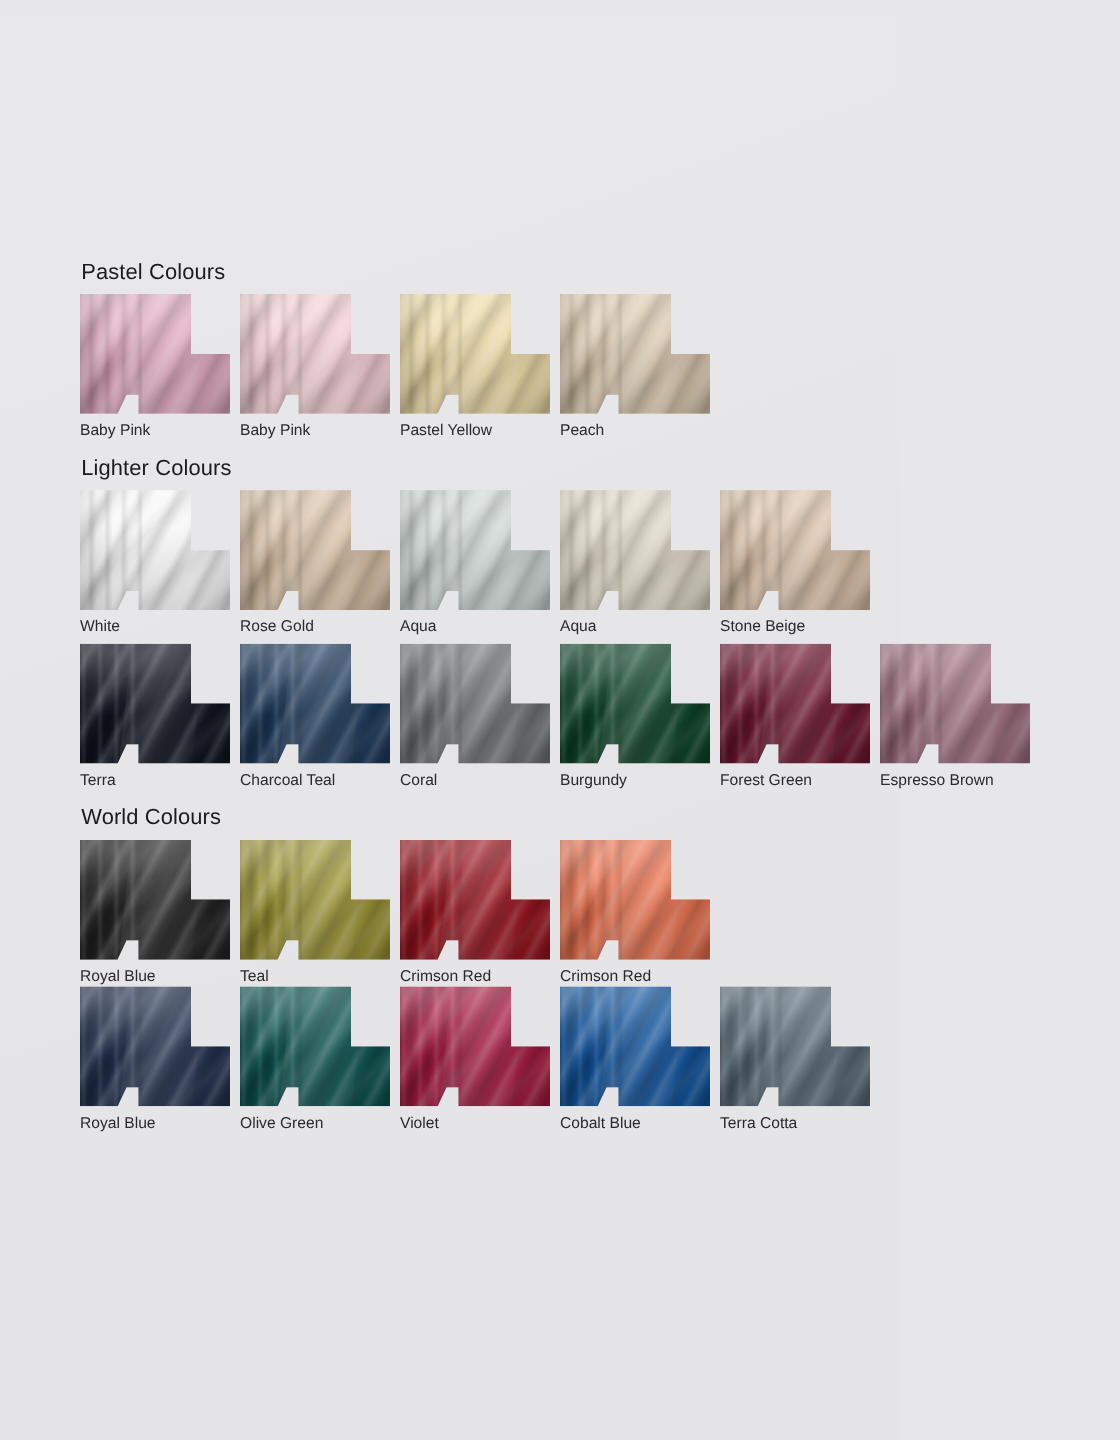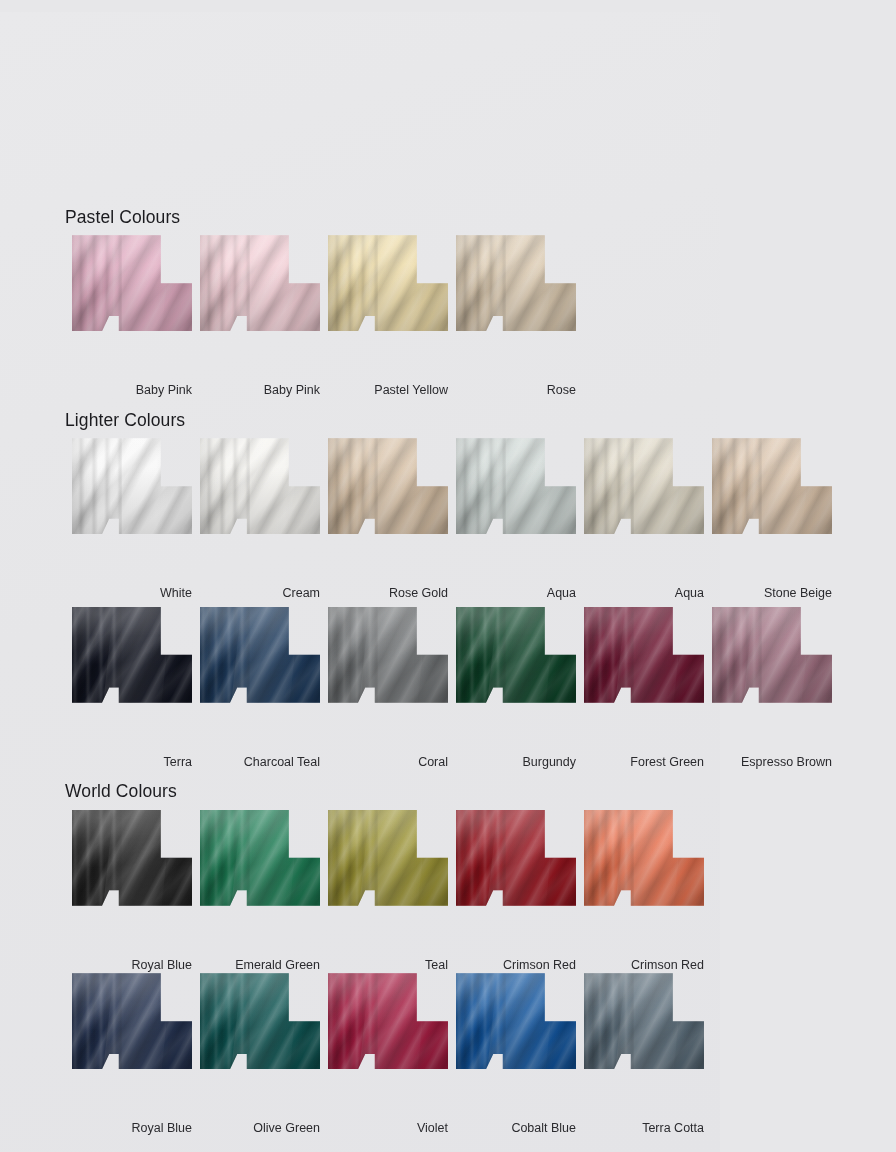--- a/index.html
+++ b/index.html
@@ -48,22 +48,21 @@
     justify-content: flex-start;
     align-items: flex-start;
     margin-bottom: 0px;
   }
 
   .cell {
     width: 128px;
     flex: 0 0 128px;
     display: flex;
     flex-direction: column;
-    align-items: flex-end;
-    gap: 46px;
+    align-items: flex-start;
   }
 
   
   .swatch {
     position: relative;
     width: 120px;
     height: 96px;
     overflow: hidden;
     
     clip-path: polygon(
@@ -194,50 +193,39 @@
           </div>
           <div class="cell">
             <div class="swatch" style="--c: #d9c7ad;">
               <div class="base"></div>
               <div class="folds"></div>
               <div class="folds2"></div>
               <div class="pleats"></div>
               <div class="gloss"></div>
               <div class="shade"></div>
             </div>
-            <div class="label">Rose</div>
+            <div class="label">Peach</div>
           </div>
         </div>
       </div>
       <div class="section">
         <div class="section-title">Lighter Colours</div>
         <div class="row">
           <div class="cell">
             <div class="swatch" style="--c: #f7f7f7;">
               <div class="base"></div>
               <div class="folds"></div>
               <div class="folds2"></div>
               <div class="pleats"></div>
               <div class="gloss"></div>
               <div class="shade"></div>
             </div>
             <div class="label">White</div>
           </div>
           <div class="cell">
-            <div class="swatch" style="--c: #f4f3ef;">
-              <div class="base"></div>
-              <div class="folds"></div>
-              <div class="folds2"></div>
-              <div class="pleats"></div>
-              <div class="gloss"></div>
-              <div class="shade"></div>
-            </div>
-            <div class="label">Cream</div>
-          </div>
-          <div class="cell">
             <div class="swatch" style="--c: #d6bfa4;">
               <div class="base"></div>
               <div class="folds"></div>
               <div class="folds2"></div>
               <div class="pleats"></div>
               <div class="gloss"></div>
               <div class="shade"></div>
             </div>
             <div class="label">Rose Gold</div>
           </div>
@@ -354,31 +342,20 @@
               <div class="base"></div>
               <div class="folds"></div>
               <div class="folds2"></div>
               <div class="pleats"></div>
               <div class="gloss"></div>
               <div class="shade"></div>
             </div>
             <div class="label">Royal Blue</div>
           </div>
           <div class="cell">
-            <div class="swatch" style="--c: #1b7a52;">
-              <div class="base"></div>
-              <div class="folds"></div>
-              <div class="folds2"></div>
-              <div class="pleats"></div>
-              <div class="gloss"></div>
-              <div class="shade"></div>
-            </div>
-            <div class="label">Emerald Green</div>
-          </div>
-          <div class="cell">
             <div class="swatch" style="--c: #9a9234;">
               <div class="base"></div>
               <div class="folds"></div>
               <div class="folds2"></div>
               <div class="pleats"></div>
               <div class="gloss"></div>
               <div class="shade"></div>
             </div>
             <div class="label">Teal</div>
           </div>

